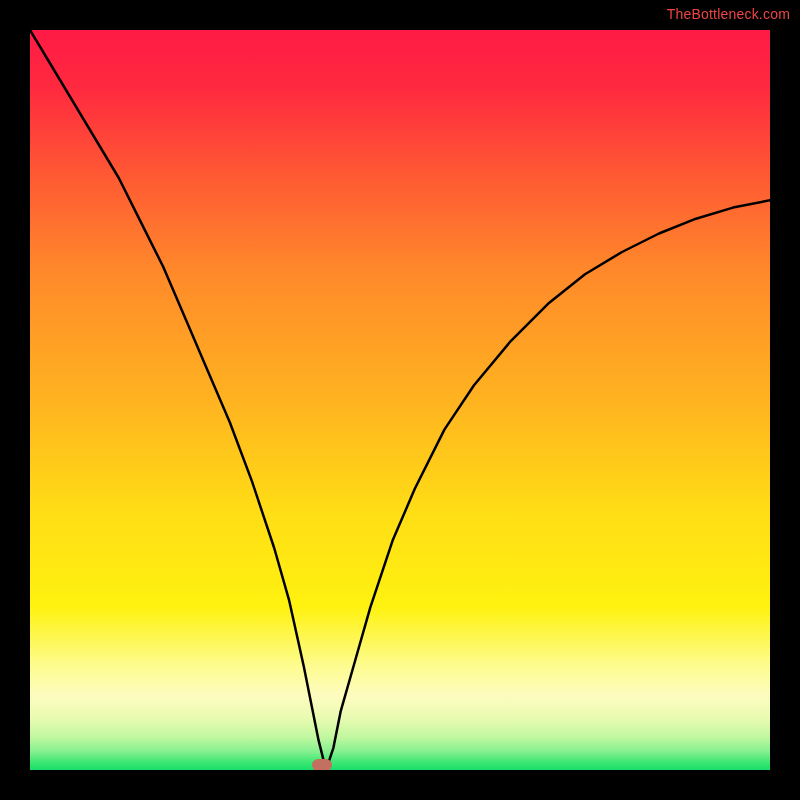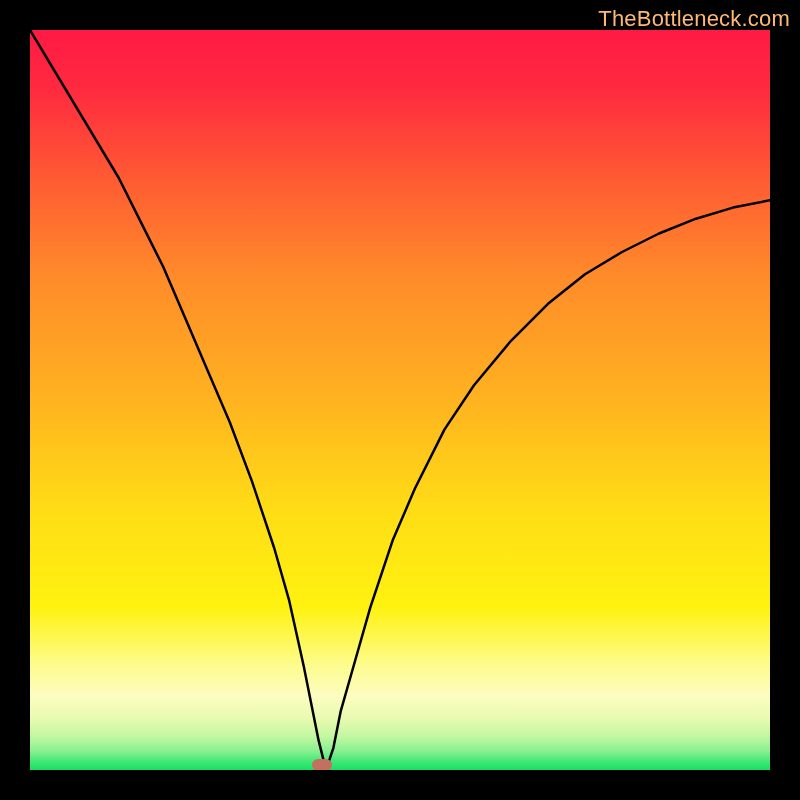--- a/index.html
+++ b/index.html
@@ -31,22 +31,22 @@
     position: absolute;
     left: 0;
     top: 0;
     width: 100%;
     height: 100%;
   }
   .watermark {
     position: absolute;
     top: 6px;
     right: 10px;
-    color: #fdba74;
-    font-size: 22px;
+    color: #ef4444;
+    font-size: 14px;
     letter-spacing: 0.2px;
     font-weight: 500;
   }
   svg.curve {
     position: absolute;
     left: 0;
     top: 0;
     width: 100%;
     height: 100%;
   }

